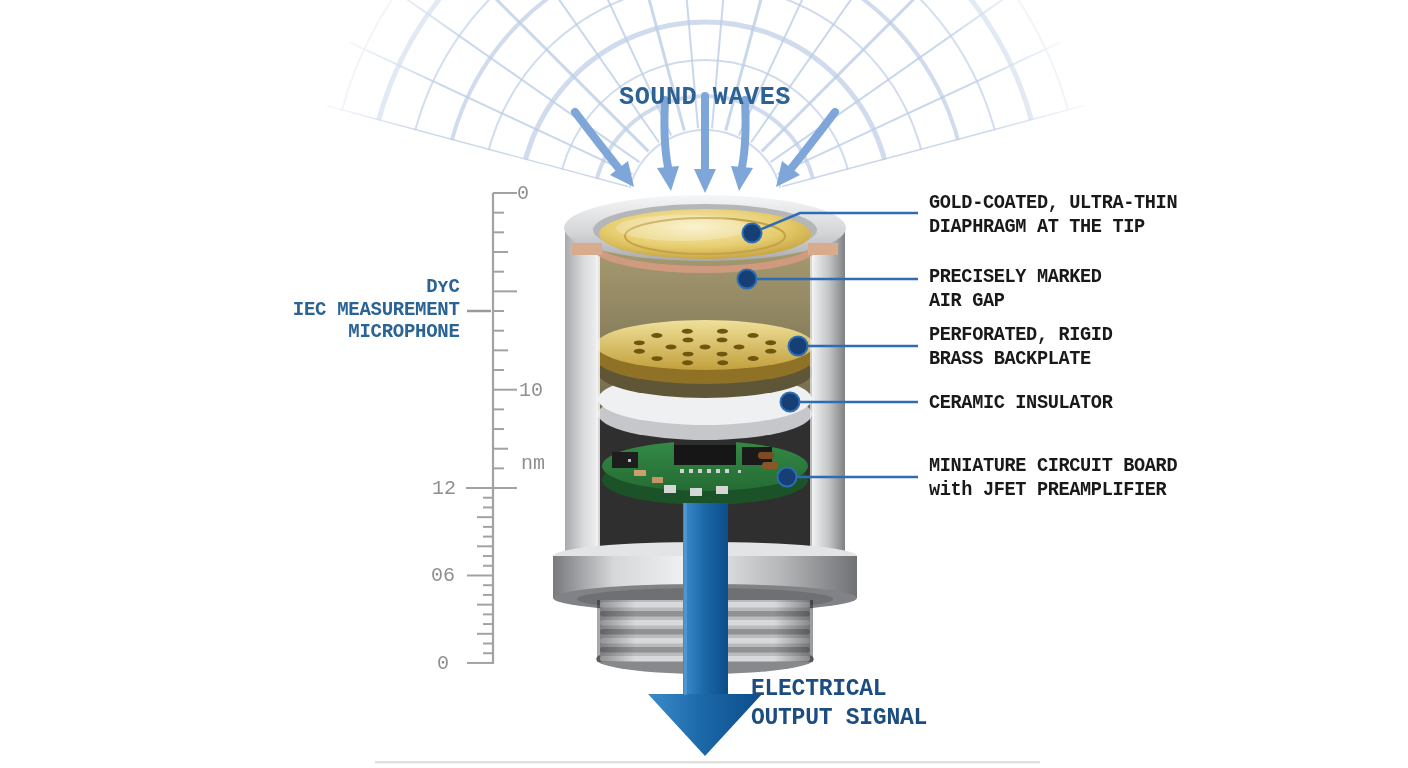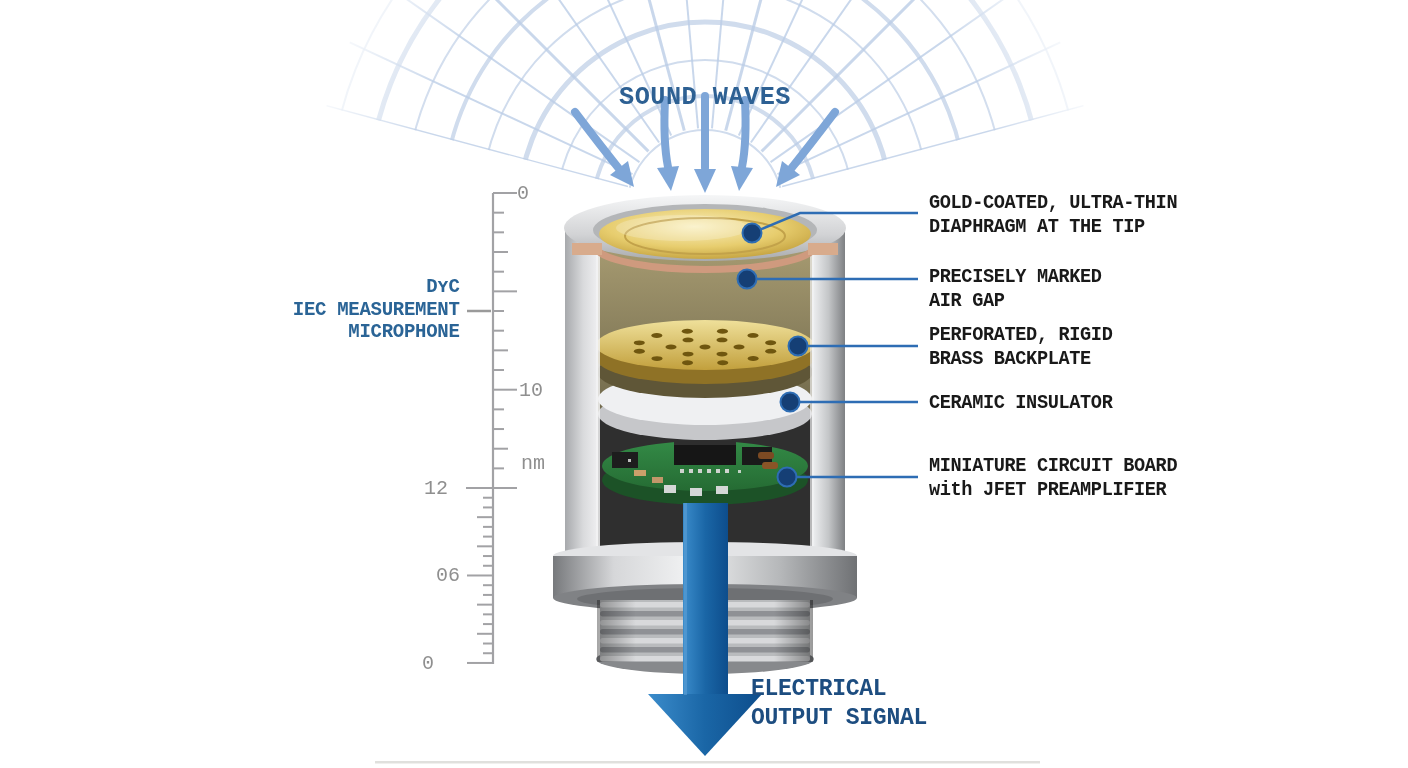--- a/index.html
+++ b/index.html
@@ -11,24 +11,24 @@
     font-weight:bold;font-size:26px;letter-spacing:.5px;color:#2d6093;transform:scaleX(.97);transform-origin:50% 0;}
   .devlabel{right:948px;top:276px;text-align:right;color:#2a6496;
     font-weight:bold;font-size:20px;line-height:22.5px;letter-spacing:-.3px;
     transform:scaleX(.95);transform-origin:100% 0;}
   .callout{position:absolute;left:929px;font-weight:bold;font-size:20px;line-height:23.5px;
     color:#191919;letter-spacing:-.4px;transform:scaleX(.93);transform-origin:0 0;white-space:nowrap;}
   .c1{top:191px}.c2{top:265px}.c3{top:323px}.c4{top:391px}.c5{top:454px}
   .output{left:751px;top:674px;font-weight:bold;font-size:24px;line-height:29px;color:#1d4d80;
     letter-spacing:-.3px;transform:scaleX(.96);transform-origin:0 0;}
   .rlabel{position:absolute;font-size:20px;color:#8f8f8f;}
-  .r-right{text-align:left;}
+  .r-right{text-align:center;}
   .r0{left:517px;top:182px}.r10{left:519px;top:379px}
   .r12{left:424px;width:40px;top:477px}.rnm{left:521px;top:452px}
-  .r06{left:436px;width:42px;top:564px}.r0b{left:422px;width:42px;top:652px}
+  .r06{left:422px;width:42px;top:564px}.r0b{left:422px;width:42px;top:652px}
 </style>
 </head>
 <body>
 
 <div class="stage">
 
 <svg width="1408" height="768" viewBox="0 0 1408 768">
   <defs>
     <clipPath id="fanClip">
           <polygon points="705,208 299,99 299,-320 1111,-320 1111,99"></polygon>

